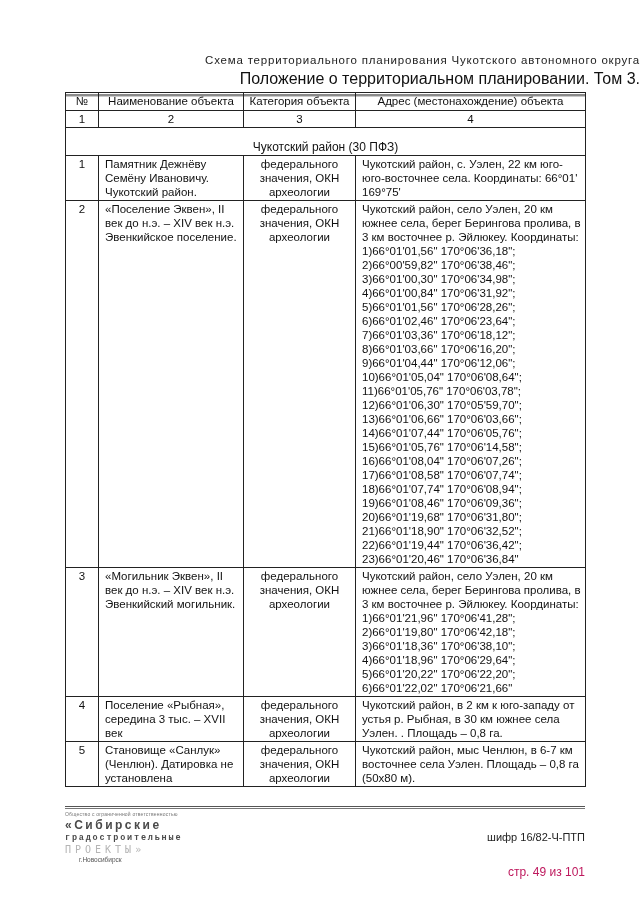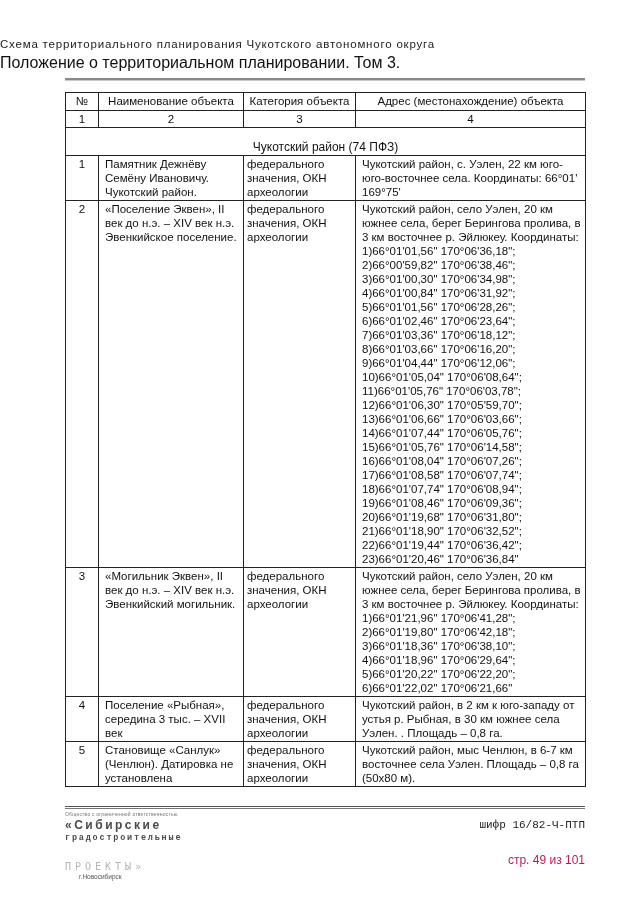--- a/index.html
+++ b/index.html
@@ -7,21 +7,21 @@
   .page {
     position: relative;
     width: 640px;
     height: 905px;
     background: #ffffff;
     font-family: "Liberation Sans", "DejaVu Sans", sans-serif;
     color: #1a1a1a;
     overflow: hidden;
   }
   
-  .doc-header { padding-top: 38px; text-align: left; }
+  .doc-header { padding-top: 54px; text-align: right; }
   .doc-title {
     font-size: 11.5px;
     letter-spacing: 0.8px;
     color: #222;
   }
   .doc-subtitle {
     margin-top: 5px;
     font-size: 7.5px;
     letter-spacing: 0.6px;
     color: #444;
@@ -65,21 +65,21 @@
   .num-row td { text-align: center; height: 16px; }
   .section-cell {
     text-align: center;
     font-weight: bold;
     font-size: 12px;
     padding-top: 12px !important;
     padding-bottom: 1px !important;
   }
   .cell-num { text-align: center; }
   .cell-name { padding-left: 6px !important; padding-right: 4px !important; }
-  .cell-cat { text-align: left; }
+  .cell-cat { text-align: center; }
   .cell-addr {
     padding-left: 6px !important;
     padding-right: 2px !important;
     white-space: pre-line;
   }
   
   .doc-footer {
     position: absolute;
     left: 65px;
     top: 806px;
@@ -114,31 +114,31 @@
     font-weight: bold;
     letter-spacing: 1.8px;
     color: #4a4a4a;
     margin-top: 1px;
     font-family: Liberation Mono, monospace;
   }
   .logo-projects {
     font-size: 10px;
     letter-spacing: 4px;
     color: #b5b5b5;
-    margin-top: 18px;
+    margin-top: 1px;
     font-family: "DejaVu Sans Mono", monospace;
   }
   .logo-city {
     font-size: 6.5px;
     color: #555;
     margin-top: 1px;
     margin-left: 14px;
   }
   .footer-right { text-align: right; }
-  .footer-cipher { font-size: 11px; color: #222; margin-top: 8px; font-family: Liberation Mono, monospace; }
+  .footer-cipher { font-size: 11px; color: #222; margin-top: 20px; }
   .footer-page { font-size: 12px; color: #be185d; margin-top: 22px; }
 </style>
 </head>
 <body>
 
 <div class="page">
 
   <div class="doc-header">
     <div class="doc-title">Схема территориального планирования Чукотского автономного округа</div>
     <div class="doc-volume">Положение о территориальном планировании. Том 3.</div>
@@ -161,21 +161,21 @@
       </tr>
       <tr class="num-row">
         <td>1</td>
         <td>2</td>
         <td>3</td>
         <td>4</td>
       </tr>
     </thead>
     <tbody>
       <tr>
-        <td class="section-cell" colspan="4">Чукотский район (74 ПФЗ)</td>
+        <td class="section-cell" colspan="4">Чукотский район (30 ПФЗ)</td>
       </tr>
       <tr>
         <td class="cell-num">1</td>
         <td class="cell-name">Памятник Дежнёву Семёну Ивановичу. Чукотский район.</td>
         <td class="cell-cat">федерального значения, ОКН археологии</td>
         <td class="cell-addr">Чукотский район, с. Уэлен, 22 км юго-юго-восточнее села. Координаты: 66°01' 169°75'</td>
       </tr>
       <tr>
         <td class="cell-num">2</td>
         <td class="cell-name">«Поселение Эквен», II век до н.э. – XIV век н.э. Эвенкийское поселение.</td>

